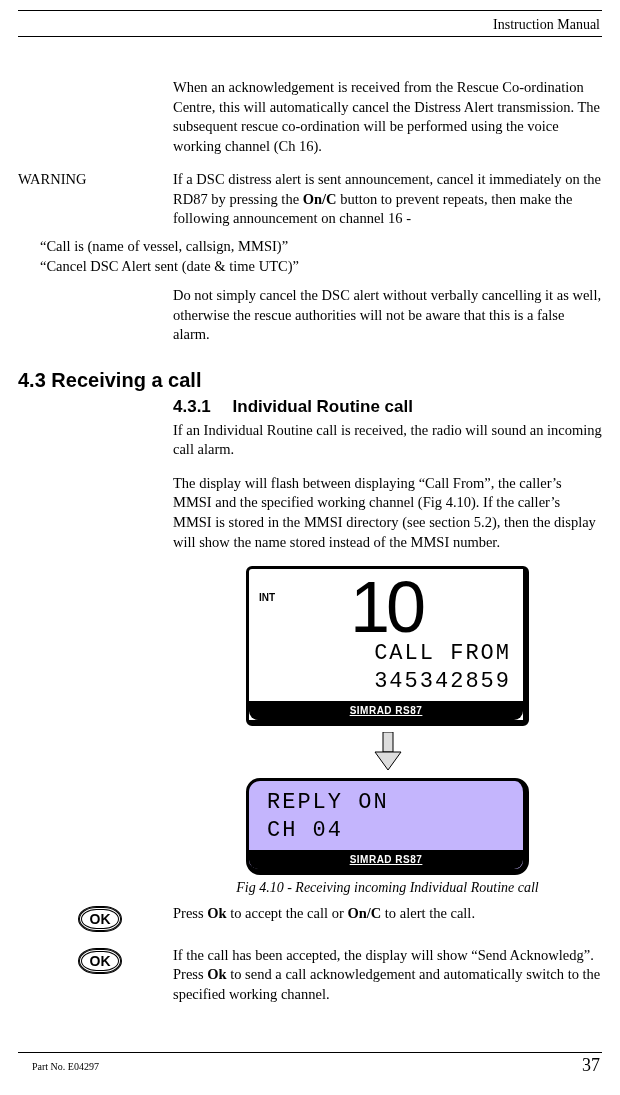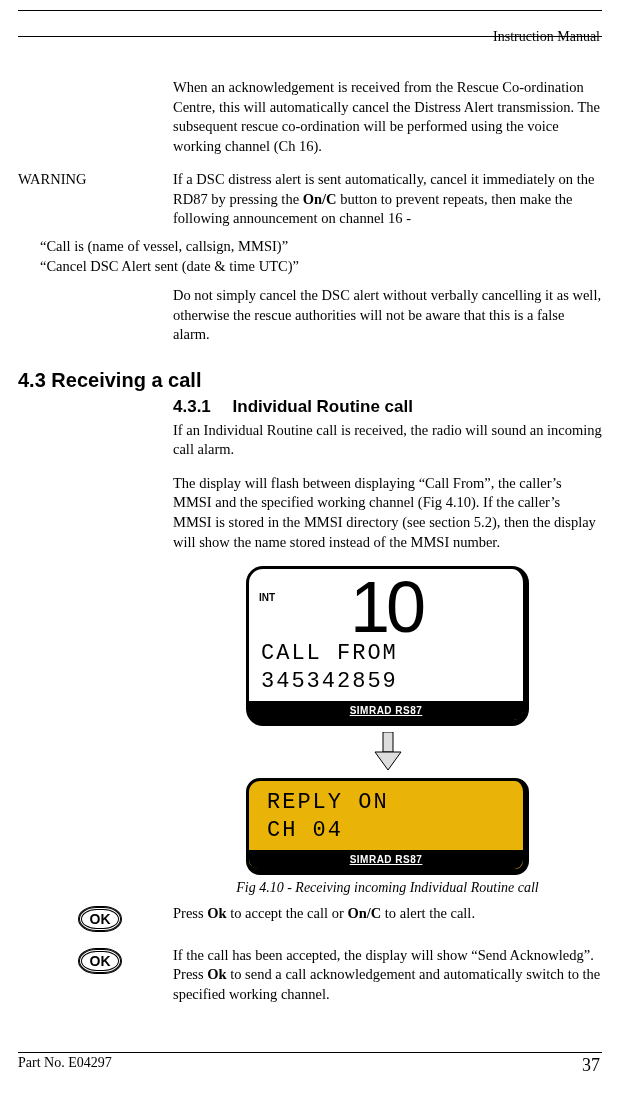--- a/index.html
+++ b/index.html
@@ -7,82 +7,82 @@
   body{
     width:620px;height:1095px;
     font-family:"Palatino Linotype","Book Antiqua",Palatino,serif;
     font-size:14.5px;
     line-height:1.35;
     color:#000;
     position:relative;
     box-sizing:border-box;
   }
   .topbar{position:absolute;top:10px;left:18px;right:18px;border-top:1px solid #000;}
-  .header-right{position:absolute;top:28px;right:20px;font-size:14px;}
+  .header-right{position:absolute;top:16px;right:20px;font-size:14px;}
   .rule2{position:absolute;top:36px;left:18px;right:18px;border-top:1px solid #000;}
   .content{position:absolute;top:78px;left:18px;right:18px;}
   .block{margin-bottom:14px;}
   .leftcol{float:left;width:150px;font-family:Georgia,serif;}
   .rightcol{margin-left:155px;}
   .clear{clear:both;}
   .italic{}
   .bold{font-weight:bold;}
   .heading-sec{font-family:Arial,Helvetica,sans-serif;font-weight:bold;font-size:20px;margin-top:22px;margin-bottom:2px;}
   .heading-sub{font-family:Arial,Helvetica,sans-serif;font-weight:bold;font-size:17px;margin-left:155px;margin-bottom:2px;}
   .quote{margin-left:22px;}
   .figcap{font-style:italic;text-align:center;margin-left:155px;margin-top:4px;font-size:14px;}
   .figwrap{margin-left:155px;text-align:center;}
 
   
   .radio{
-    display:inline-block;background:#fff;border:3px solid #000;border-radius:17px;
+    display:inline-block;background:#fff;border:3px solid #000;border-radius:6px;
     border-right-width:6px;border-bottom-width:6px;
     padding:8px 12px 0 12px;position:relative;
   }
   .radio .int{position:absolute;left:10px;top:22px;font-family:Arial,sans-serif;font-size:10px;font-weight:bold;}
   .bigch{font-family:Arial,sans-serif;font-weight:300;font-size:72px;line-height:0.85;letter-spacing:-4px;margin:0 auto;display:block;text-align:center;}
-  .lcd{font-family:"Courier New",monospace;font-size:22px;letter-spacing:2px;text-align:left;line-height:1.1;margin-top:4px;}
+  .lcd{font-family:"Courier New",monospace;font-size:22px;letter-spacing:2px;text-align:right;line-height:1.1;margin-top:4px;}
   .brandbar{background:#000;color:#fff;font-family:Arial,sans-serif;font-weight:bold;font-size:10px;text-align:center;padding:3px 0;margin:6px -12px 0 -12px;border-radius:0 0 9px 9px;letter-spacing:0.5px;text-decoration:underline;}
   .radio-wide{width:250px;}
-  .radio-short{display:inline-block;background:#eab308;border:3px solid #000;border-radius:14px;
+  .radio-short{display:inline-block;background:#c4b5fd;border:3px solid #000;border-radius:14px;
     border-right-width:6px;border-bottom-width:6px;padding:6px 12px 0 12px;width:250px;}
   .arrow{margin:6px auto;text-align:center;}
   .arrow svg{display:block;margin:0 auto;}
 
   .okbtn{
     display:inline-block;border:1.5px solid #000;border-radius:50%/60%;
     width:42px;height:24px;text-align:center;font-family:Arial,sans-serif;
     font-weight:bold;font-size:14px;line-height:24px;
     box-shadow:0 0 0 1px #000 inset, 0 0 0 2px #fff inset, 0 0 0 3px #000 inset;
   }
   .ok-row{margin-top:6px;}
   .ok-row .leftcol{width:150px;text-align:left;padding-left:60px;box-sizing:border-box;padding-top:2px;}
 
   .footer-line{position:absolute;bottom:42px;left:18px;right:18px;border-top:1px solid #000;}
-  .footer-left{position:absolute;bottom:22px;left:18px;font-size:14px;}
+  .footer-left{position:absolute;bottom:22px;left:32px;font-size:10px;}
   .footer-right{position:absolute;bottom:18px;right:20px;font-size:18px;font-family:Liberation Serif, serif;}
 </style>
 </head>
 <body>
 
 <div class="topbar"></div>
 <div class="header-right">Instruction Manual</div>
 <div class="rule2"></div>
 
 <div class="content">
 
   <div class="block">
     <div class="rightcol">When an acknowledgement is received from the Rescue Co-ordination Centre, this will automatically cancel the Distress Alert transmission.  The subsequent rescue co-ordination will be performed using the voice working channel (Ch 16).</div>
     <div class="clear"></div>
   </div>
 
   <div class="block">
     <div class="leftcol">WARNING</div>
     <div class="rightcol">
-      <span>If a DSC distress alert is sent automatically, cancel it immediately on the  RD87 by pressing the </span><span class="bold">On/C</span><span> button to prevent repeats, then make the following announcement on channel 16 -</span>
+      <span>If a DSC distress alert is sent announcement, cancel it immediately on the  RD87 by pressing the </span><span class="bold">On/C</span><span> button to prevent repeats, then make the following announcement on channel 16 -</span>
     </div>
     <div class="clear"></div>
   </div>
 
   <div class="block" style="margin-top:-6px;margin-bottom:10px;">
     <div class="rightcol quote">
       <span>“Call is </span><span class="italic">(name of vessel, callsign, MMSI)</span><span>”</span>
     </div>
     <div class="rightcol quote">
       <span>“Cancel DSC Alert sent </span><span class="italic">(date &amp; time UTC)”</span>

